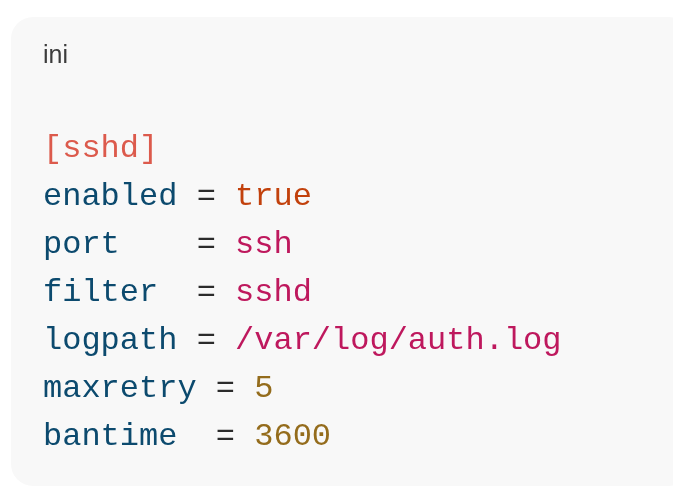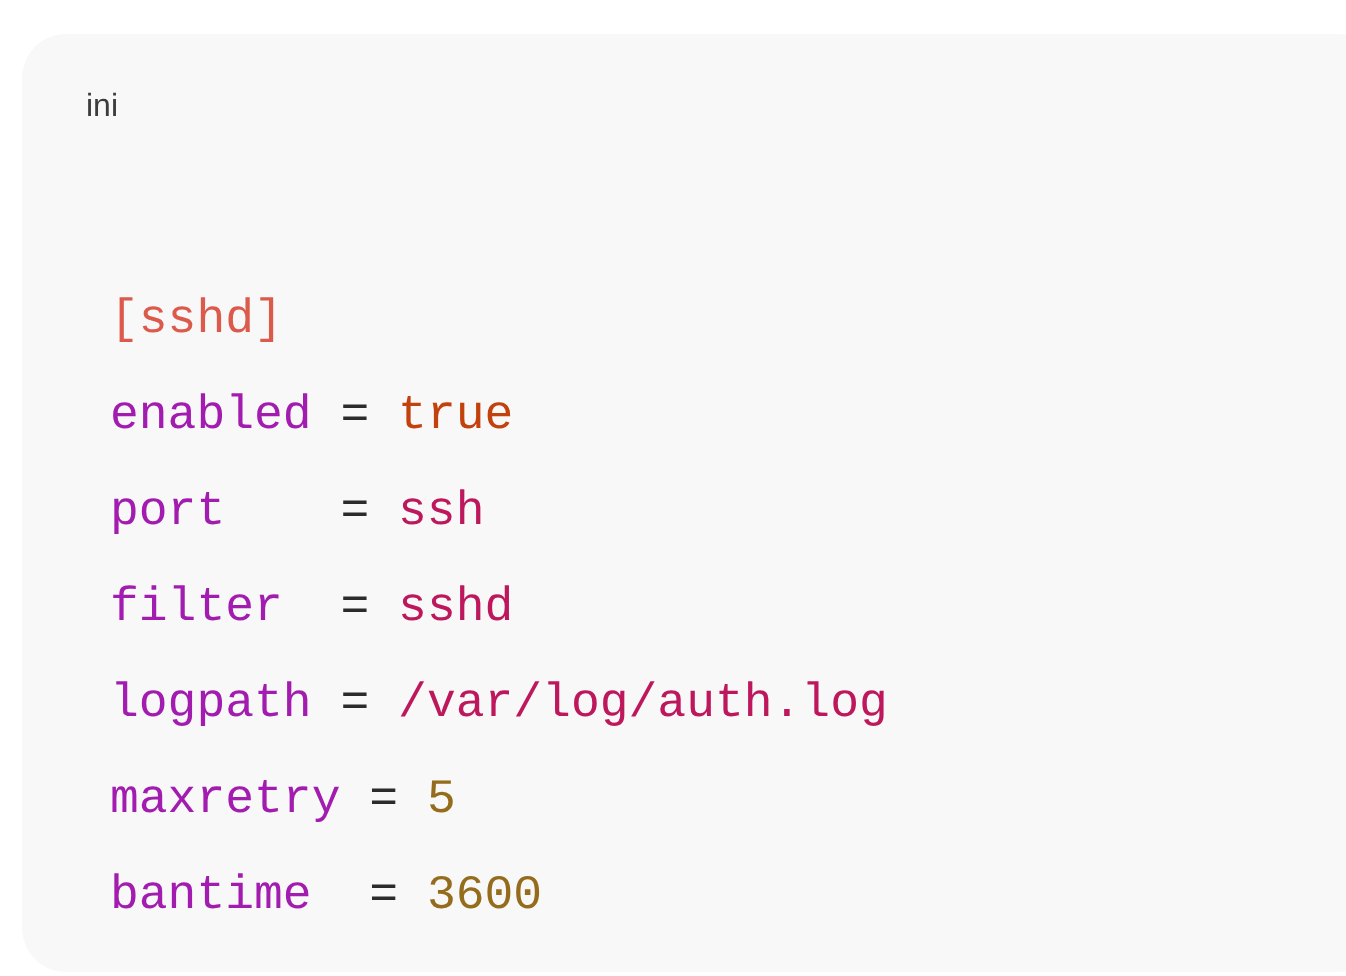--- a/index.html
+++ b/index.html
@@ -17,38 +17,38 @@
       width: 680px;
       height: 469px;
       background: #f8f8f8;
       border-radius: 22px;
     }
     .lang-label {
       position: absolute;
       left: 32px;
       top: 24px;
       font-family: "Liberation Sans", sans-serif;
-      font-size: 16px;
+      font-size: 25px;
       color: #3c3c3c;
       line-height: 26px;
     }
     .code {
       position: absolute;
       left: 32px;
       top: 108px;
-      margin: 12px;
+      margin: 0;
       font-family: "Liberation Mono", monospace;
-      font-size: 24px;
+      font-size: 32px;
       line-height: 48px;
       white-space: pre;
       color: #2b2b2b;
     }
     .line { display: block; height: 48px; }
     .tok-section { color: #dc5a4c; }
-    .tok-key { color: #a21caf; }
+    .tok-key { color: #0c4a6e; }
     .tok-op { color: #2b2b2b; }
     .tok-bool { color: #c2410c; }
     .tok-str { color: #be185d; }
     .tok-num { color: #946c1c; }
   </style>
 </head>
 <body>
 
 <div class="code-block">
   <div class="lang-label">ini</div>

